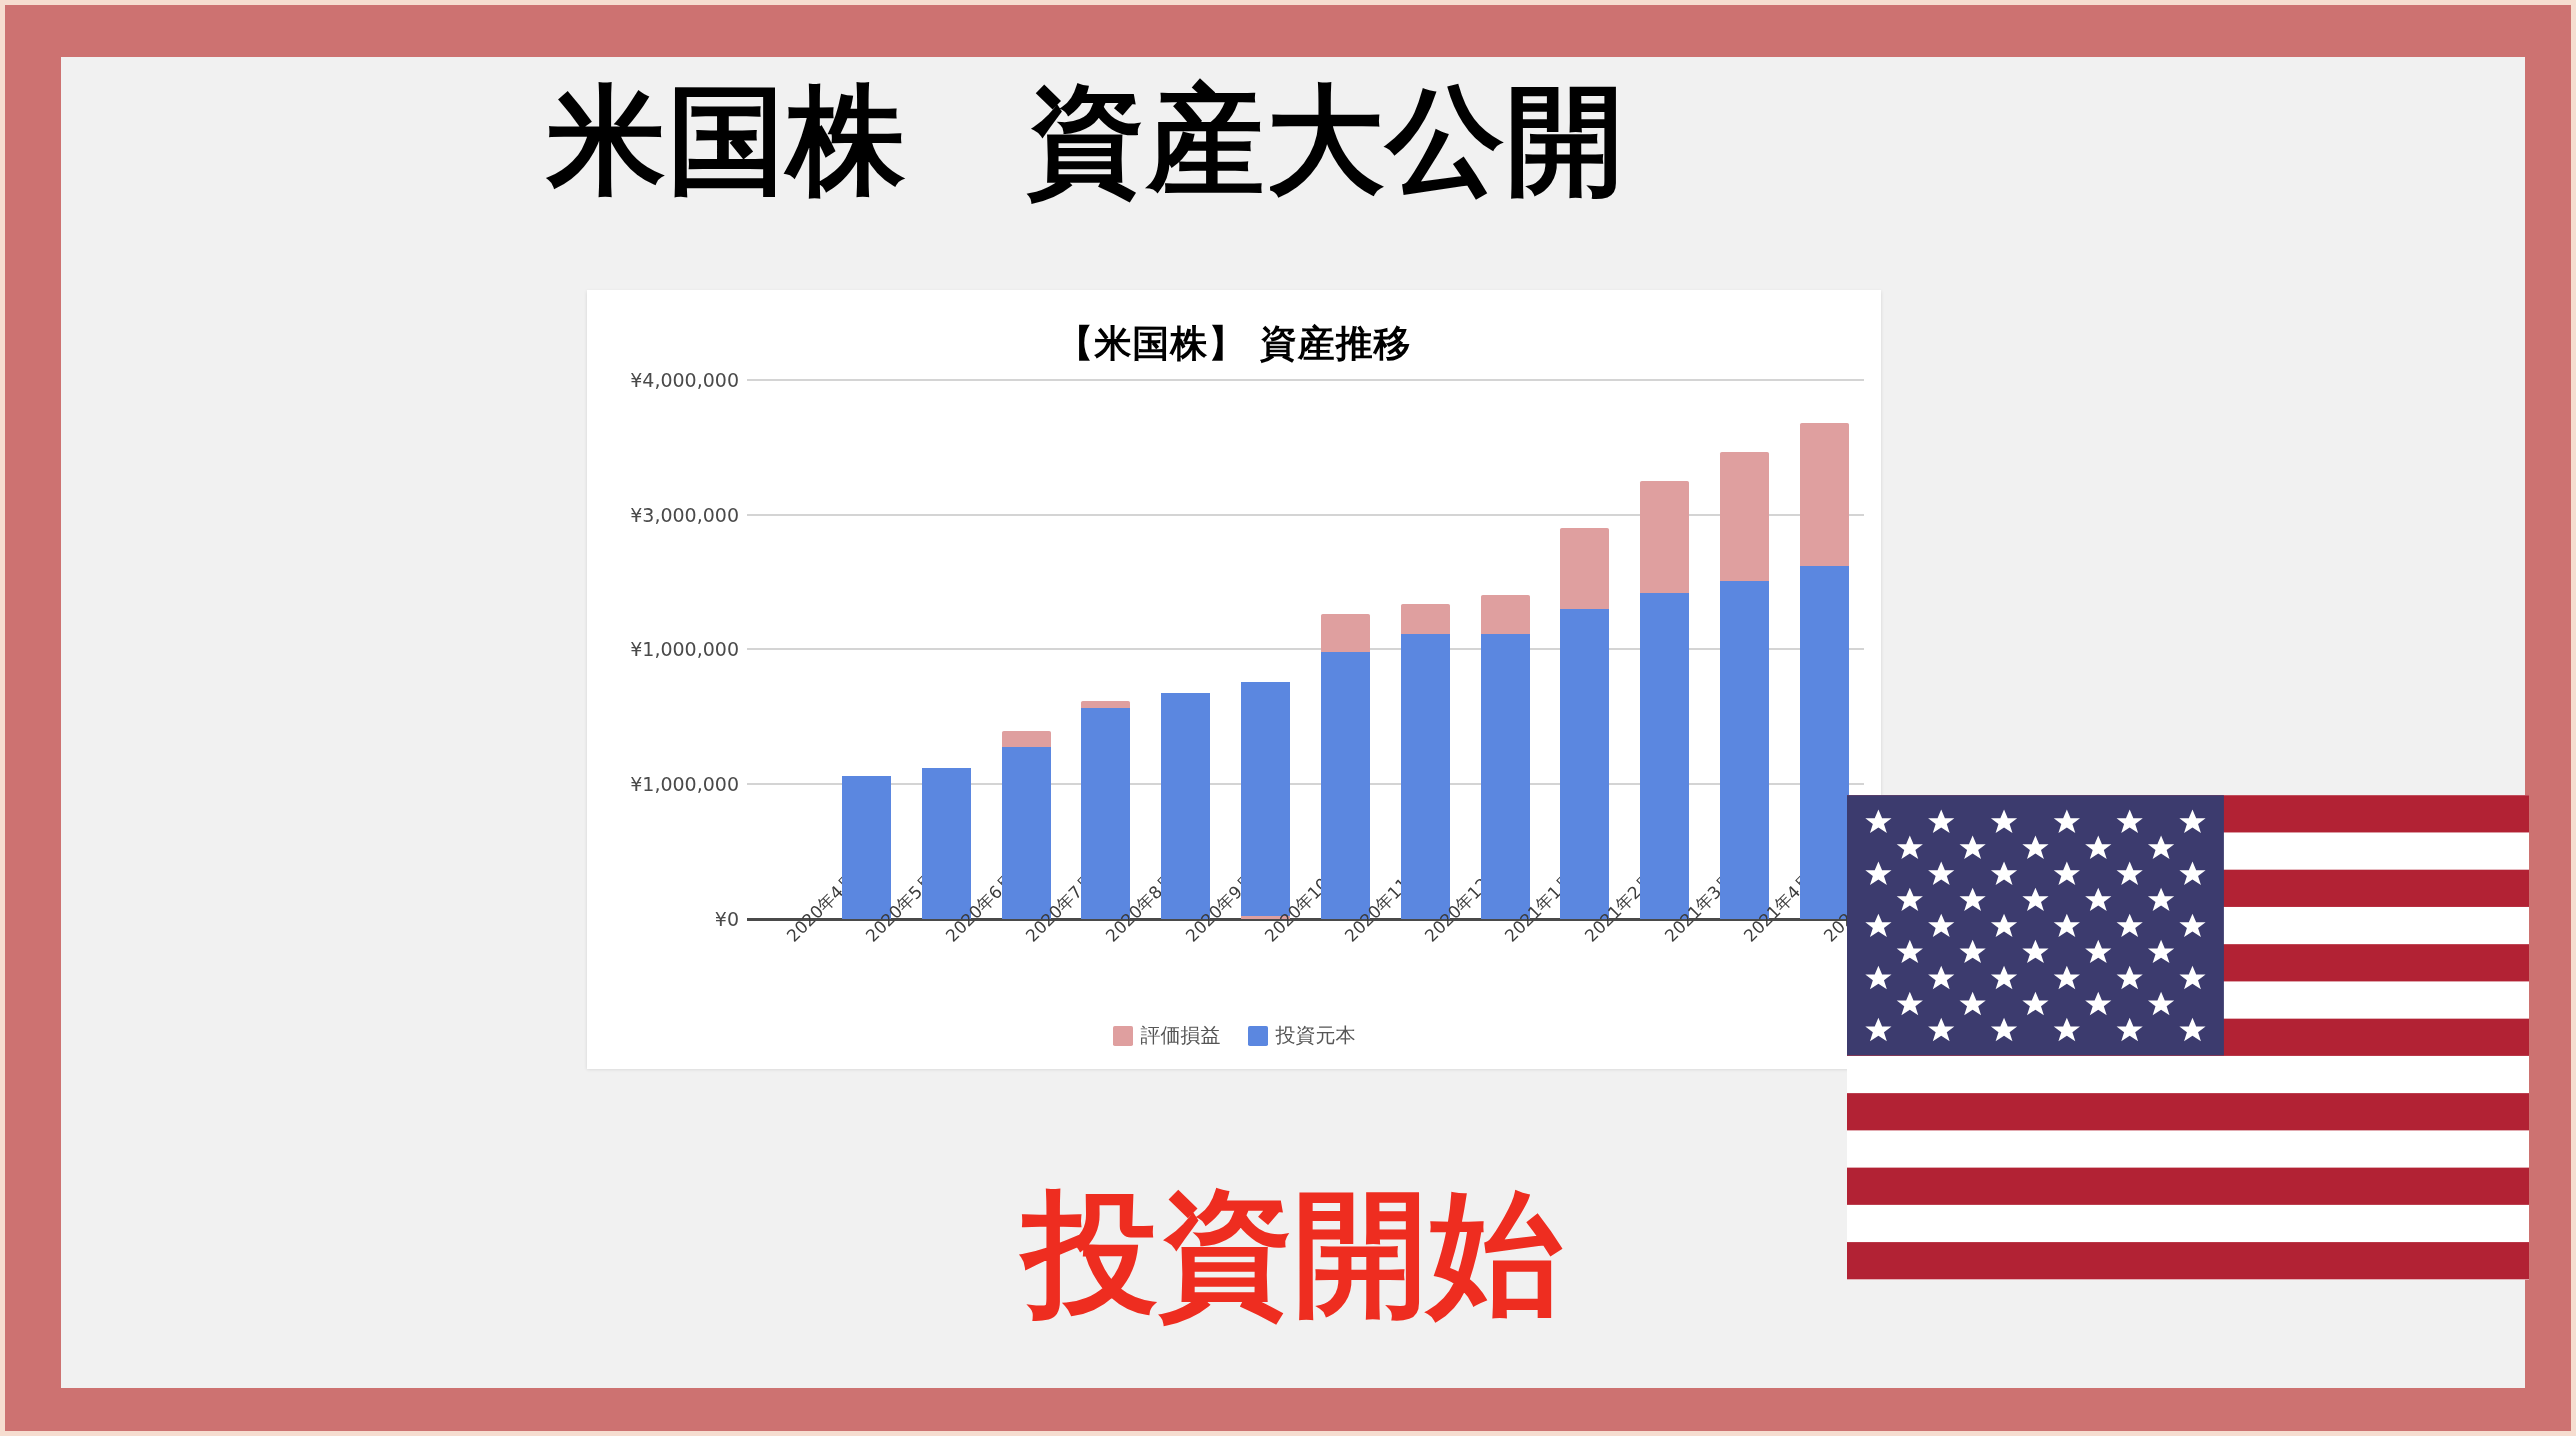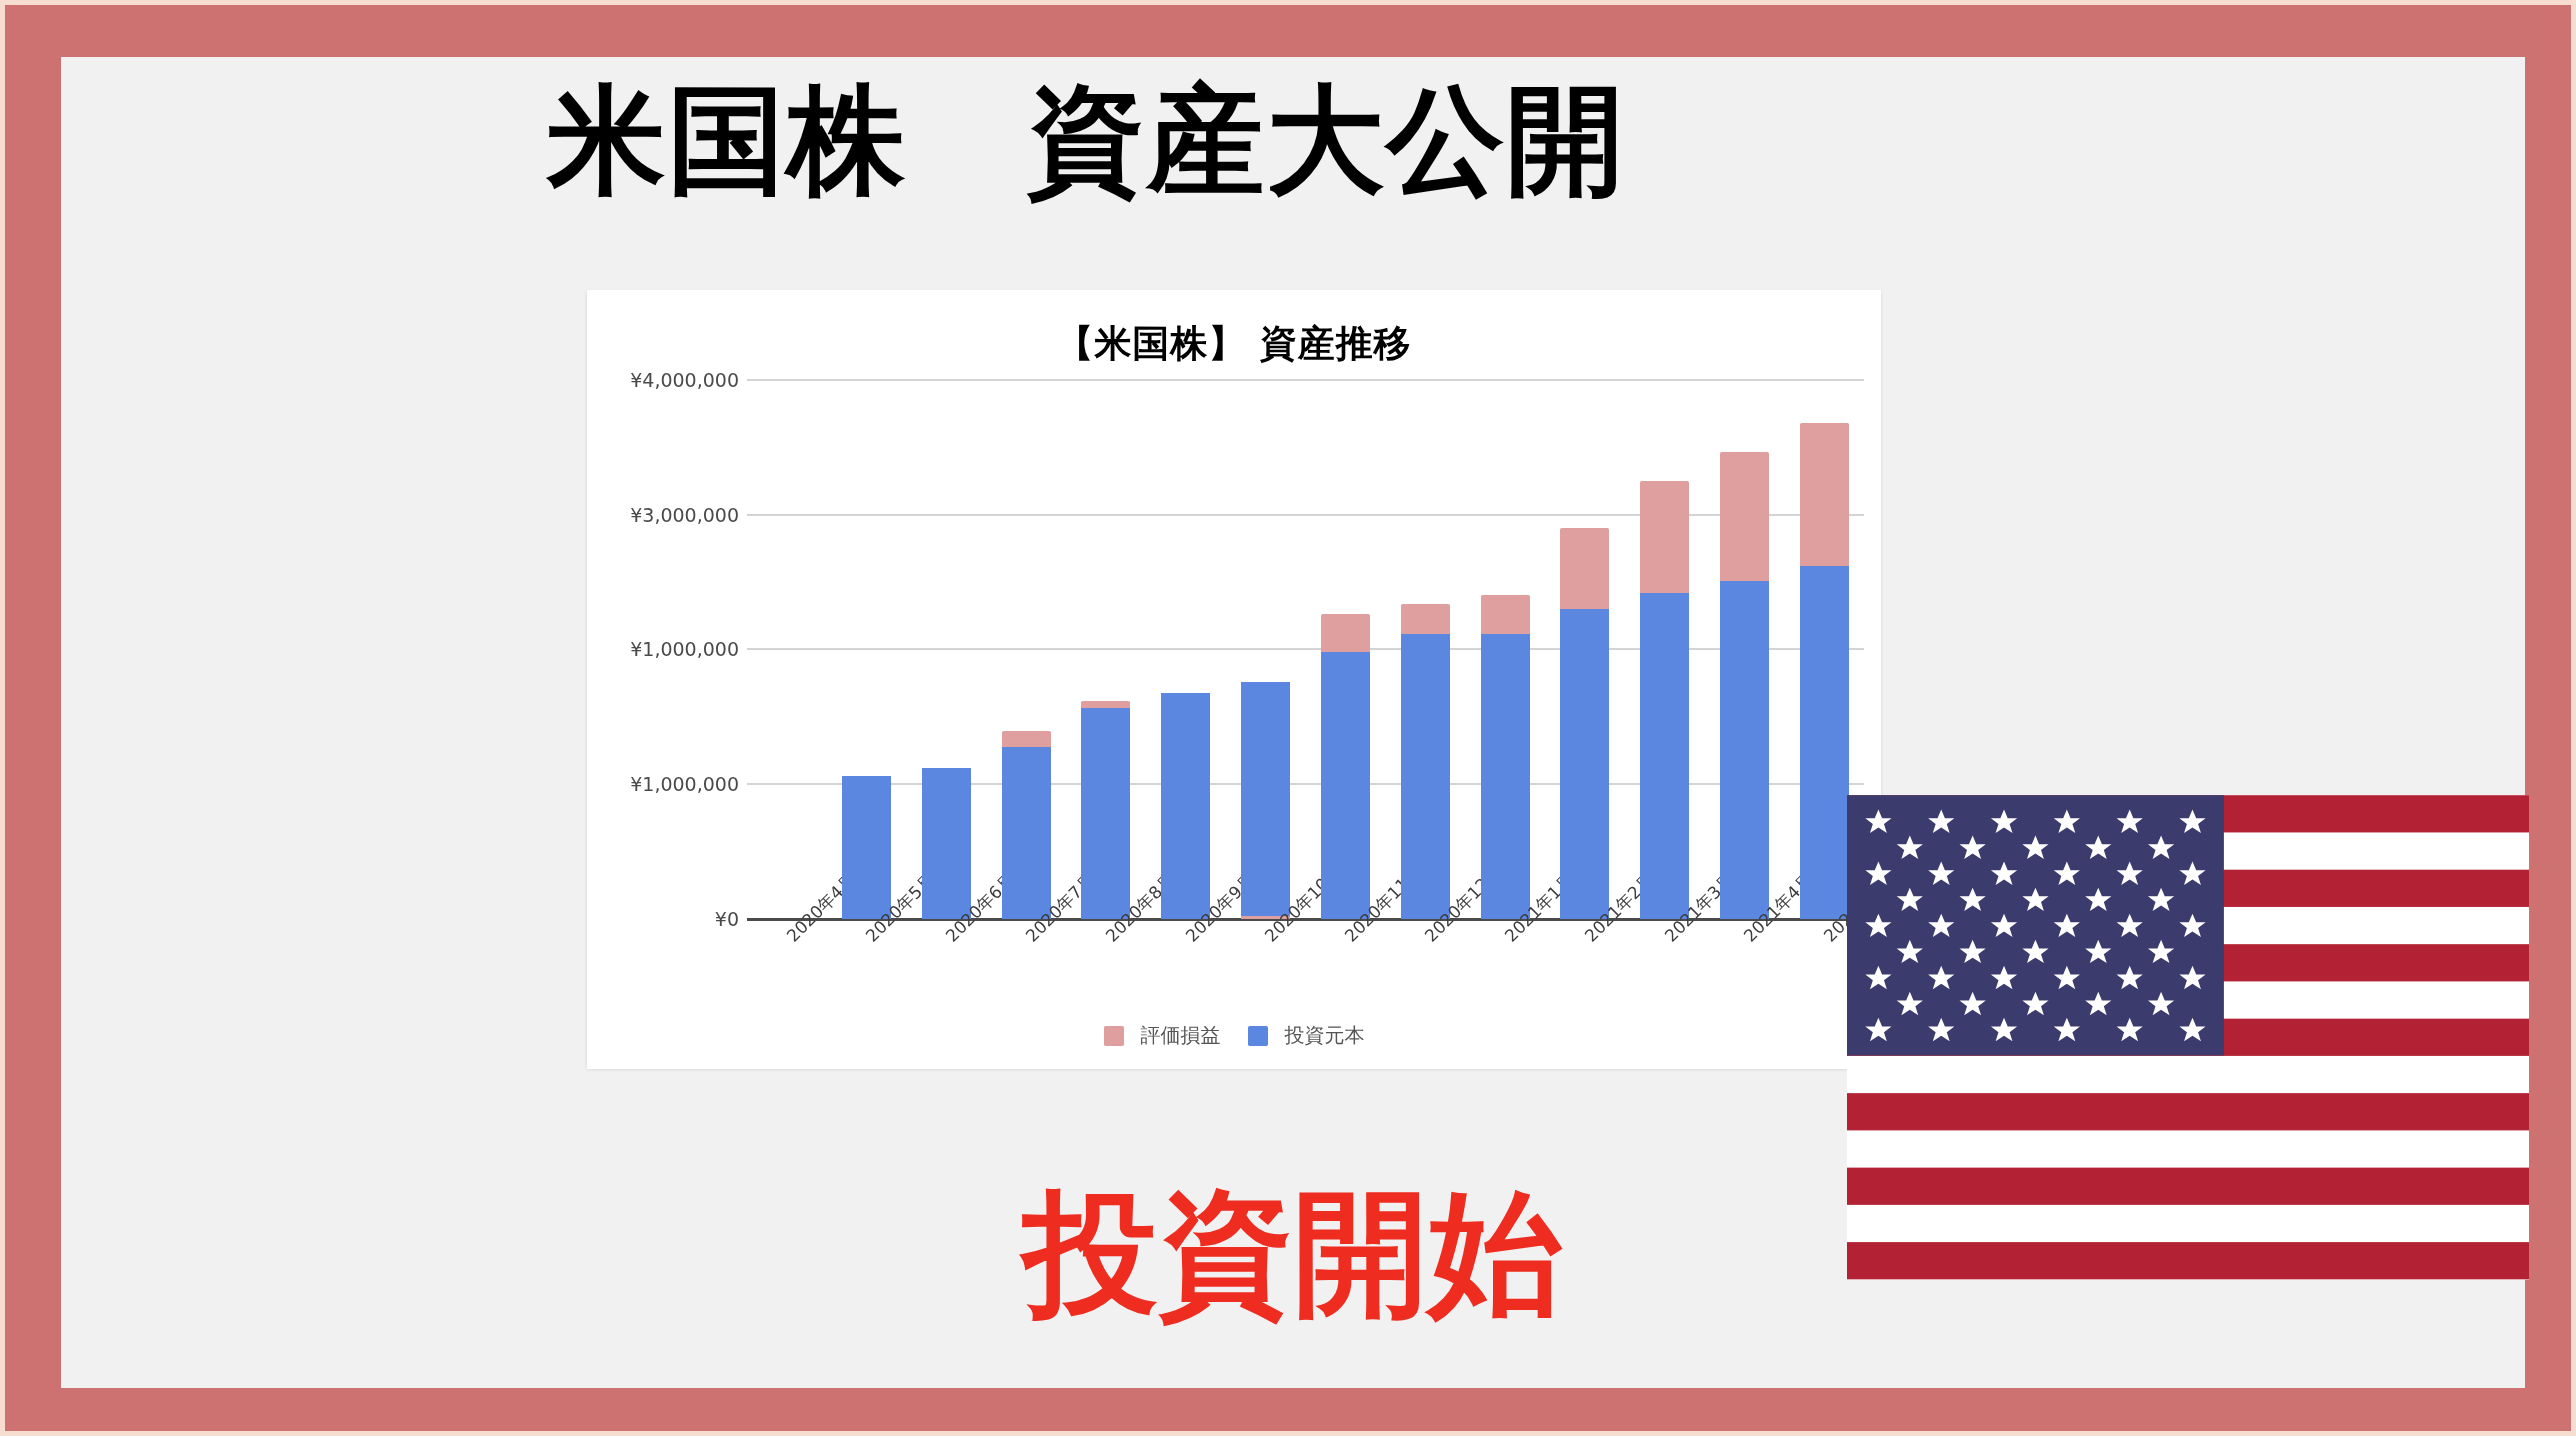--- a/index.html
+++ b/index.html
@@ -91,21 +91,21 @@
     font-family:"DejaVu Sans","Liberation Sans",sans-serif;
   }
   
   #legend{
     position:absolute;
     left:0;bottom:20px;width:100%;
     display:flex;justify-content:center;align-items:center;gap:27px;
     font-size:20px;color:#555;
     font-family:"DejaVu Sans","Liberation Sans",sans-serif;
   }
-  .legend-item{display:flex;align-items:center;gap:17px;}
+  .legend-item{display:flex;align-items:center;gap:8px;}
   .swatch{width:20px;height:20px;border-radius:1.8px;}
   
   #badge{
     position:absolute;
     left:1967px;top:381px;
     width:422px;height:422px;
     border-radius:50%;
     background:#f8d978;
     display:flex;flex-direction:column;
     align-items:center;justify-content:center;

